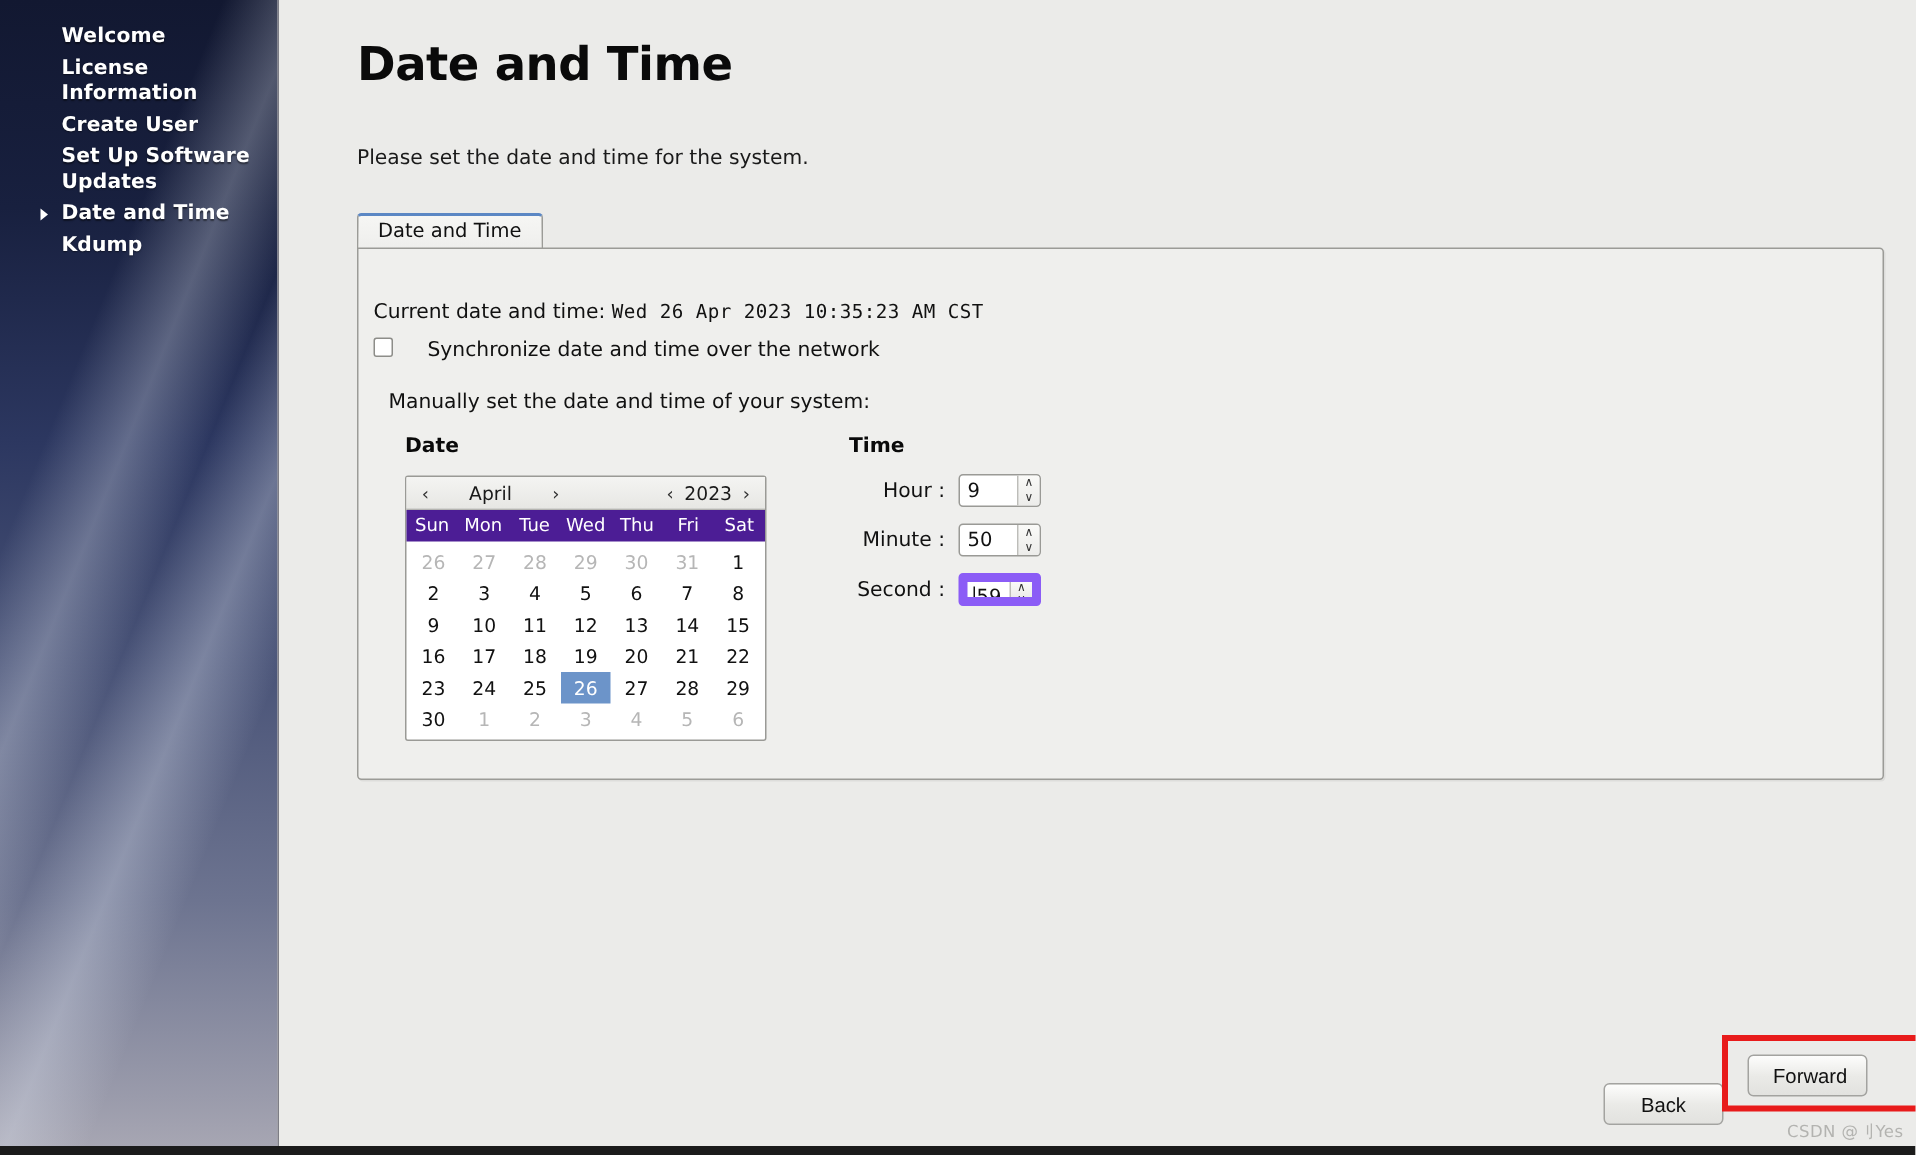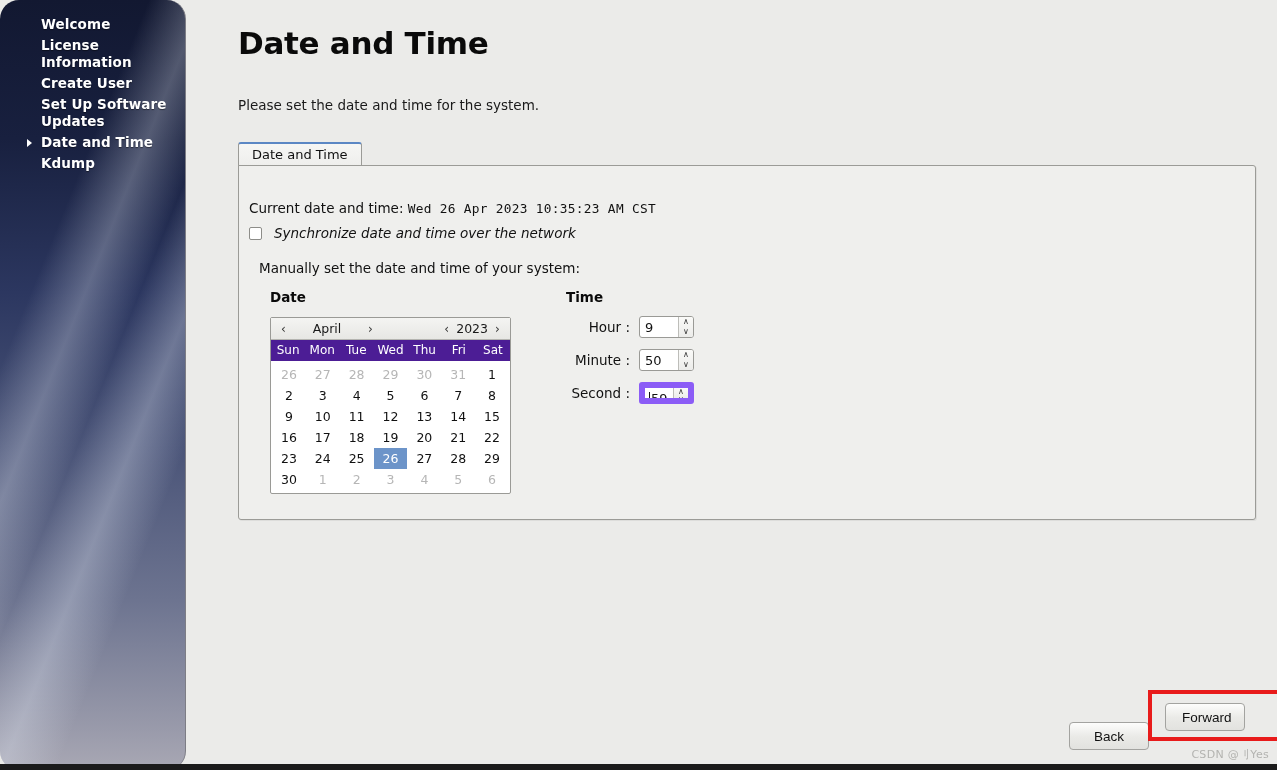--- a/index.html
+++ b/index.html
@@ -14,21 +14,20 @@
   
   #sidebar {
     position: absolute; left: 0; top: 0;
     width: 186px; height: 770px;
     background:
       linear-gradient(112deg, rgba(255,255,255,0) 30%, rgba(225,230,240,0.30) 41%, rgba(255,255,255,0) 52%),
       linear-gradient(112deg, rgba(255,255,255,0) 52%, rgba(222,228,240,0.34) 63%, rgba(255,255,255,0) 74%),
       linear-gradient(180deg, #121831 0%, #18203f 18%, #2c3760 38%, #4a5478 58%, #6d7490 78%, #9a9bab 95%, #a9a8b4 100%);
     border-right: 1px solid #7d7d85;
     overflow: hidden;
-    border-radius: 19px;
   }
   #nav { position: absolute; left: 0; top: 14px; width: 204px; }
   .nav-item {
     position: relative;
     color: #ffffff;
     font-size: 13.5px;
     font-weight: bold;
     line-height: 17px;
     padding: 2px 10px 2px 41px;
     letter-spacing: .1px;
@@ -96,23 +95,22 @@
     white-space: nowrap;
   }
   #current-line .mono {
     font-family: "DejaVu Sans Mono", "Liberation Mono", monospace;
     font-size: 12.8px;
     letter-spacing: .3px;
   }
 
   #sync-row {
     position: absolute; left: 10px; top: 59px;
-    display: flex; align-items: center; gap: 12px;
-    cursor: pointer;
-    font-style: italic;
+    display: flex; gap: 23px;
+    cursor: pointer;
   }
   .checkbox {
     width: 13px; height: 13px;
     background: #ffffff;
     border: 1px solid #8d8d89;
     border-radius: 2px;
   }
   #sync-label { font-size: 13.5px; color: #111; }
 
   #manual-label {

